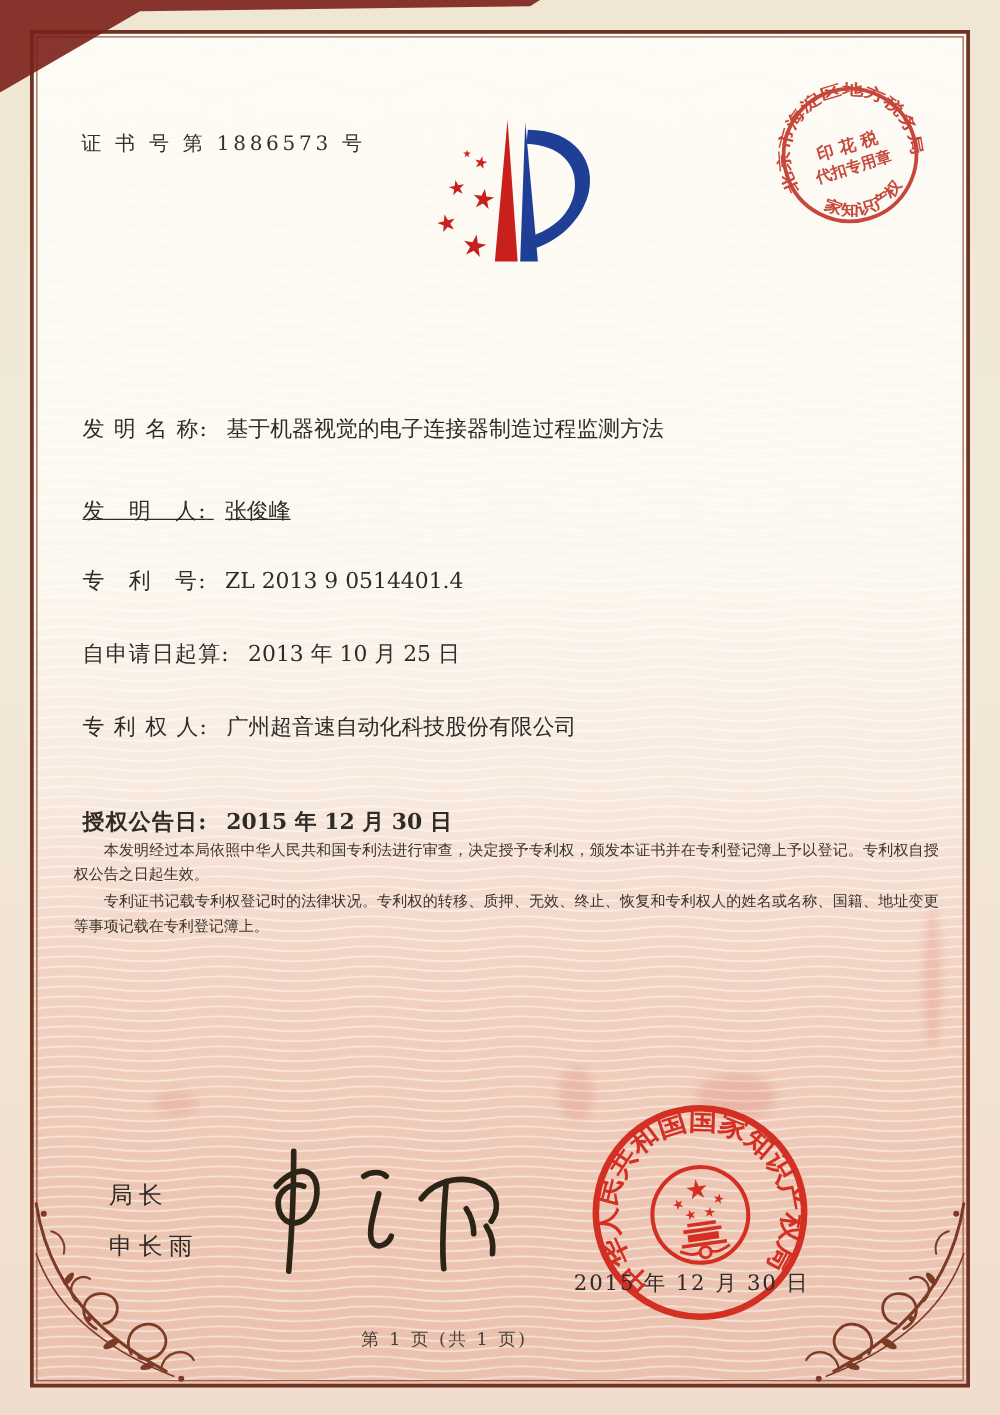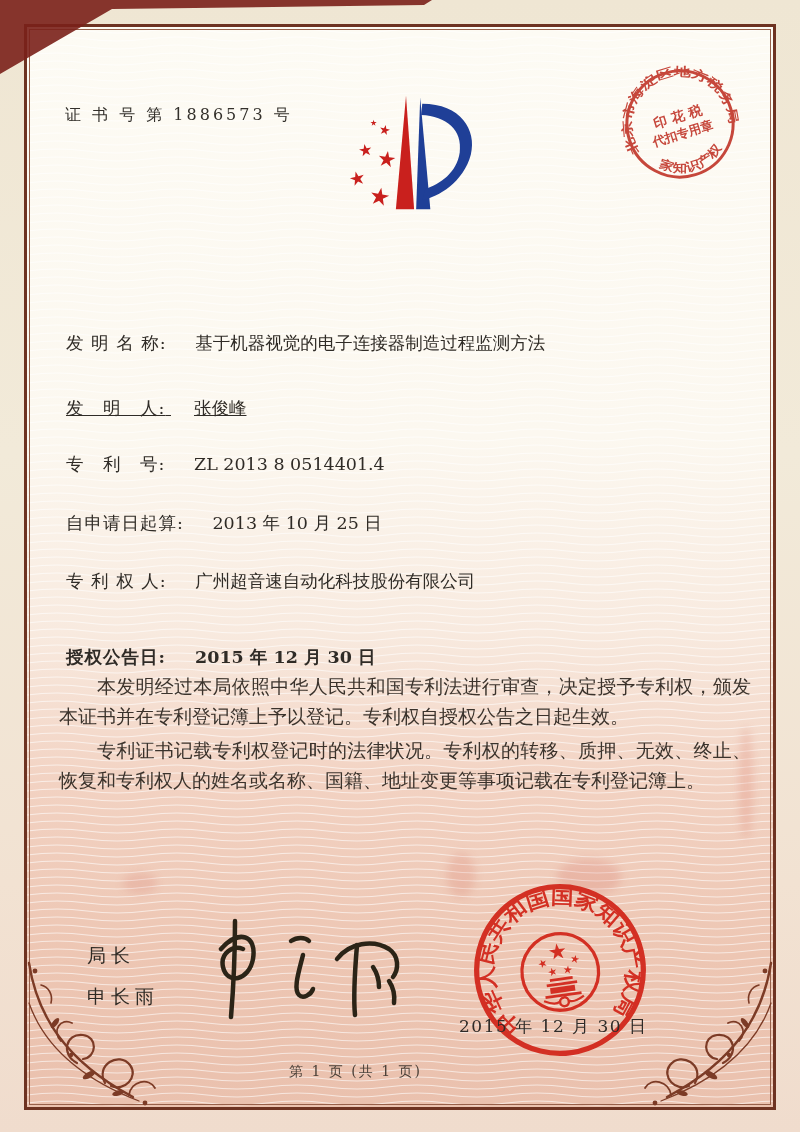--- a/index.html
+++ b/index.html
@@ -36,27 +36,27 @@
   .logo{position:absolute;left:302px;top:58px;width:152px;height:138px;z-index:3;}
   .tax-seal{position:absolute;left:592px;top:36px;width:122px;height:122px;z-index:3;transform:rotate(-17deg);opacity:.93;}
 
   .title{
     position:absolute;left:0;right:0;top:198px;text-align:center;z-index:3;
     font-size:43px;font-weight:600;color:#1d1c1a;letter-spacing:27px;padding-left:27px;
   }
   .fields{position:absolute;left:39px;top:0;right:30px;z-index:3;}
   .field-row{position:absolute;left:0;font-size:17.5px;color:#2f2b26;white-space:nowrap;}
   .field-row .lbl{letter-spacing:1px;}
-  .field-row .val{margin-left:23px;}
+  .field-row .val{margin-left:9px;}
   .row0{top:304px;} .row1{top:369px;text-decoration:underline;} .row2{top:425px;}
   .row3{top:484px;} .row4{top:542px;} .row5{top:618px;font-weight:bold;}
 
   .body-text{
     position:absolute;left:32px;top:644px;width:692px;z-index:3;
-    font-size:19px;line-height:1.6;color:#3b332c;text-align:justify;
+    font-size:12px;line-height:1.6;color:#3b332c;text-align:justify;
   }
   .body-text p{margin:0 0 3px 0;text-indent:2em;}
 
   .sig-title{position:absolute;left:60px;top:916px;font-size:19px;color:#2e2a24;letter-spacing:5px;z-index:3;}
   .sig-name{position:absolute;left:60px;top:957px;font-size:19px;color:#2e2a24;letter-spacing:5px;z-index:3;}
   .signature{position:absolute;left:160px;top:888px;width:220px;height:110px;z-index:3;}
 
   .big-seal{position:absolute;left:442px;top:852px;width:182px;height:182px;z-index:2;transform:rotate(-8deg);opacity:.95;}
   .issue-date{
     position:absolute;left:432px;top:988px;z-index:3;font-size:17px;color:#2f2b28;
@@ -167,21 +167,21 @@
     <div class="field-row row0">
       <span class="lbl">发 明 名 称:</span>
       <span class="val">基于机器视觉的电子连接器制造过程监测方法</span>
     </div>
     <div class="field-row row1">
       <span class="lbl">发　明　人:</span>
       <span class="val">张俊峰</span>
     </div>
     <div class="field-row row2">
       <span class="lbl">专　利　号:</span>
-      <span class="val">ZL 2013 8 0514401.4</span>
+      <span class="val">ZL 2013 9 0514401.4</span>
     </div>
     <div class="field-row row3">
       <span class="lbl">自申请日起算:</span>
       <span class="val">2013 年 10 月 25 日</span>
     </div>
     <div class="field-row row4">
       <span class="lbl">专 利 权 人:</span>
       <span class="val">广州超音速自动化科技股份有限公司</span>
     </div>
     <div class="field-row row5">

